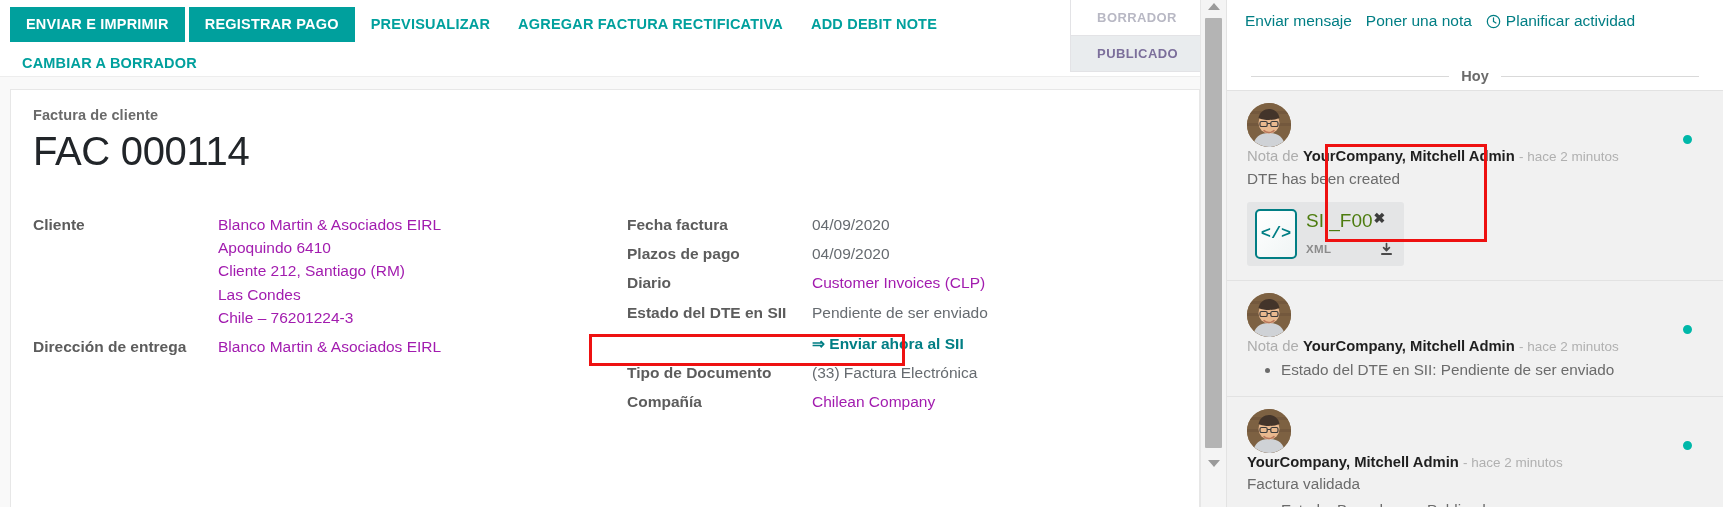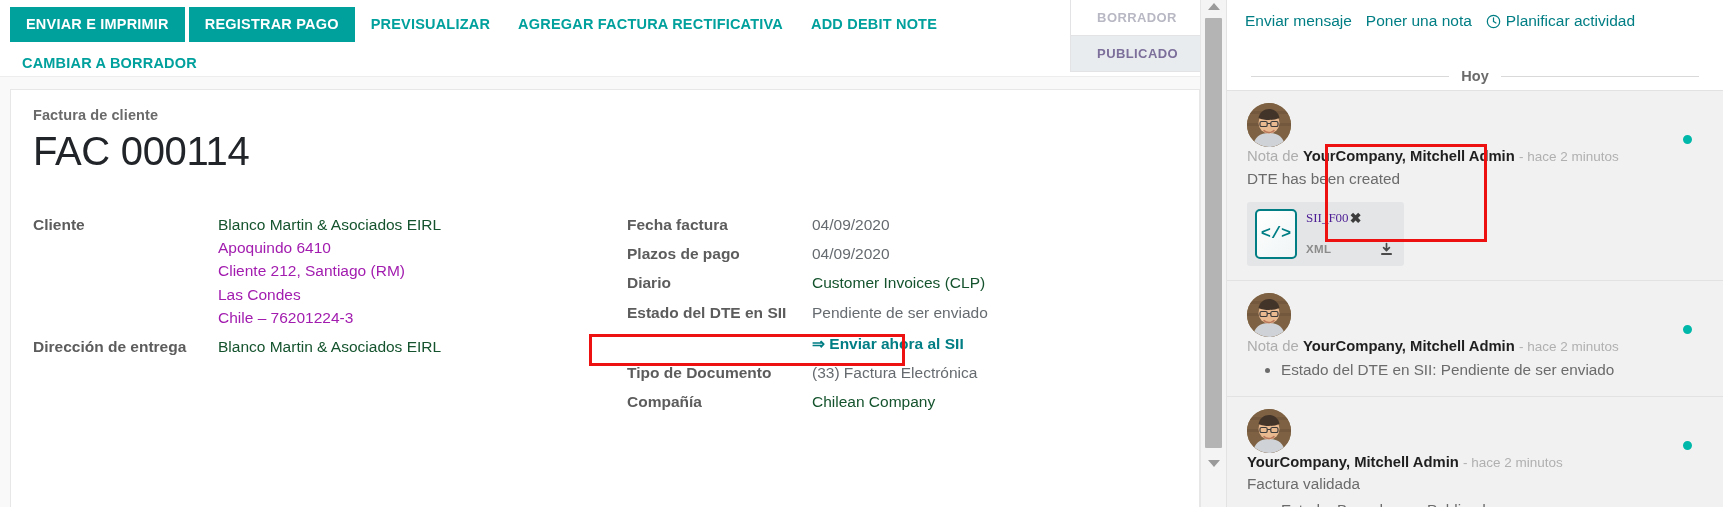--- a/index.html
+++ b/index.html
@@ -162,21 +162,21 @@
     line-height: 1.5;
   }
   td.lbl {
     font-weight: 700;
     color: #5c5c5c;
     white-space: nowrap;
     width: 185px;
     padding-right: 12px;
   }
   td.val { color: #666b70; }
-  .link { color: #14532d; cursor: pointer; }
+  .link { color: #a21caf; cursor: pointer; }
   .addr-line { color: #a21caf; }
   .sii-send {
     color: #017e84;
     font-weight: 700;
     cursor: pointer;
     font-size: 15.5px;
     display: inline-block;
     padding-top: 2px;
   }
 
@@ -351,25 +351,24 @@
     flex: 0 0 42px;
   }
   .attach-meta {
     margin-left: 9px;
     display: flex; flex-direction: column;
     justify-content: space-between;
     padding: 2px 0 2px 0;
     min-width: 68px;
   }
   .attach-name {
-    font-size: 13px;
-    color: #4c1d95;
+    font-size: 19px;
+    color: #4d7c0f;
     white-space: nowrap;
     line-height: 1;
-    font-family: Liberation Serif, serif;
   }
   .attach-bottom { display: flex; align-items: center; justify-content: space-between; gap: 48px; }
   .attach-ext {
     font-size: 11.5px;
     font-weight: 700;
     color: #8b8b8b;
     letter-spacing: .4px;
   }
   .attach-x {
     color: #3d3d3d;

